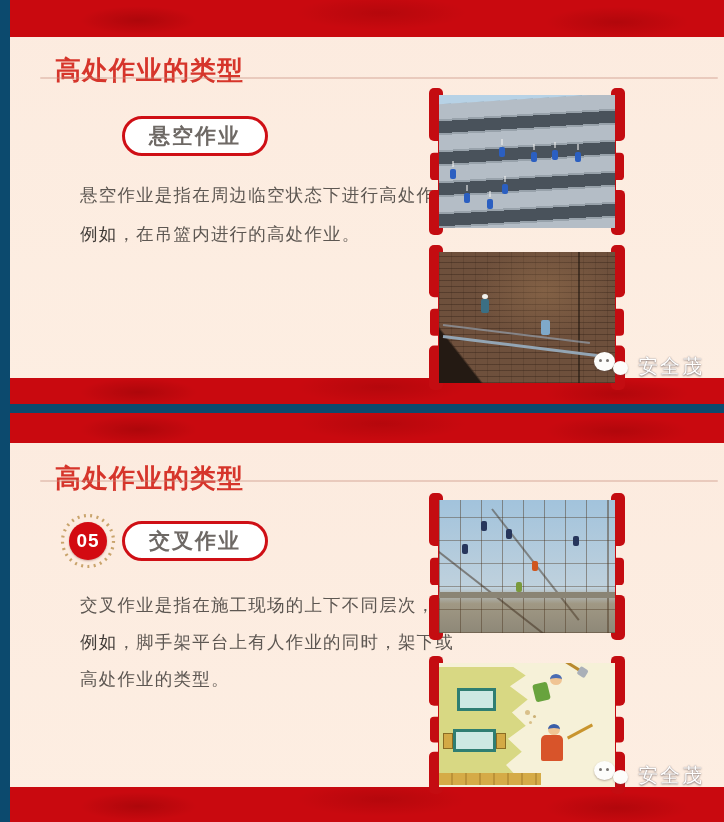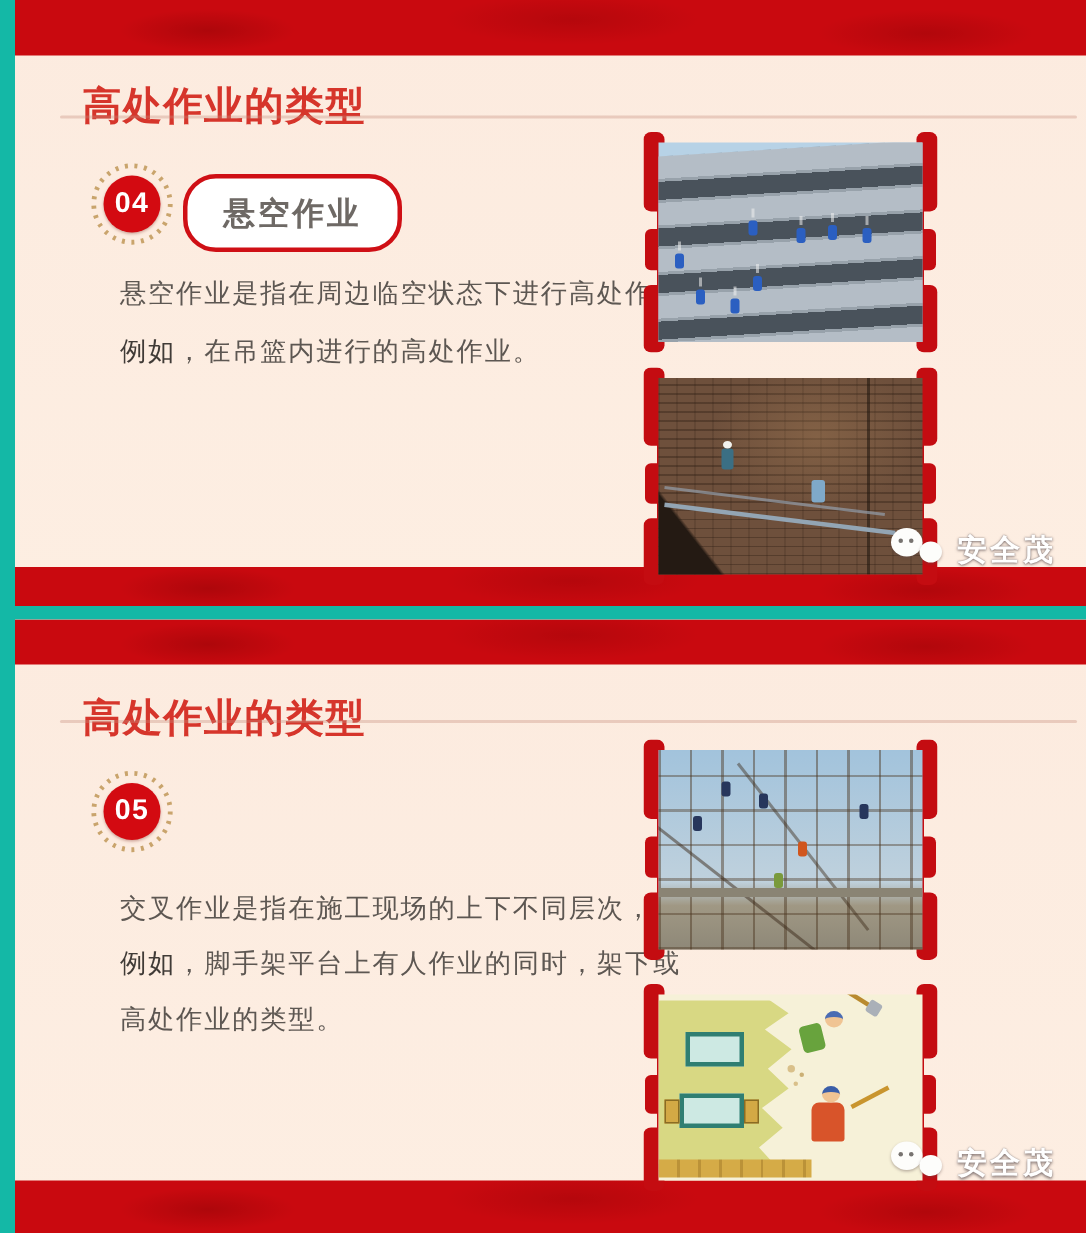--- a/index.html
+++ b/index.html
@@ -1,17 +1,17 @@
 <!DOCTYPE html>
 <html><head>
 <meta charset="utf-8">
 <style>
   html,body{margin:0;padding:0;}
   body{width:724px;height:822px;background:#ffffff;font-family:"Liberation Sans","DejaVu Sans",sans-serif;overflow:hidden;}
-  .page{position:relative;width:724px;height:822px;background:#14b8a6;}
+  .page{position:relative;width:724px;height:822px;background:#0c4a6e;}
   .slide{position:absolute;left:10px;width:714px;background:linear-gradient(180deg,#fcebdf 0%,#fdeee2 100%);overflow:hidden;}
   .slide-1{top:0;height:404px;}
   .slide-2{top:413px;height:409px;}
   .bar{position:absolute;left:0;width:100%;background-color:#c9090f;z-index:1;
        background-image:radial-gradient(90px 22px at 18% 55%,rgba(110,0,0,.30),transparent 65%),
                         radial-gradient(130px 26px at 52% 35%,rgba(110,0,0,.22),transparent 65%),
                         radial-gradient(110px 24px at 85% 60%,rgba(110,0,0,.26),transparent 65%);}
   .slide-1 .bar-top{top:0;height:37px;}
   .slide-1 .bar-bottom{bottom:0;height:26px;}
   .slide-2 .bar-top{top:0;height:30px;}
@@ -23,21 +23,21 @@
   .slide-1 .separator{top:77px;}
   .slide-2 .separator{top:67px;}
 
   .badge{position:absolute;left:50px;width:56px;height:56px;z-index:2;}
   .slide-1 .badge{top:108px;}
   .slide-2 .badge{top:100px;}
   .badge svg{position:absolute;left:0;top:0;}
   .badge-circle{position:absolute;left:9px;top:9px;width:38px;height:38px;border-radius:50%;background:#d30a11;
     color:#fff;font-weight:bold;font-size:19px;display:flex;align-items:center;justify-content:center;letter-spacing:1px;
     box-shadow:0 1px 2px rgba(120,30,20,.35);}
-  .pill{position:absolute;left:112px;height:52px;min-width:112px;padding:0 24px;background:#ffffff;border:3.5px solid #cf0f15;
+  .pill{position:absolute;left:112px;height:40px;min-width:112px;padding:0 24px;background:#ffffff;border:3.5px solid #cf0f15;
     border-radius:22px;display:flex;align-items:center;justify-content:center;color:#6e6965;font-size:21px;font-weight:600;
     letter-spacing:2px;box-sizing:border-box;z-index:2;}
   .slide-1 .pill{top:116px;}
   .slide-2 .pill{top:108px;}
 
   .body-text{position:absolute;left:70px;width:400px;color:#5d5752;font-size:17.5px;letter-spacing:1.2px;z-index:2;}
   .slide-1 .body-text{top:176px;}
   .slide-2 .body-text{top:174px;}
   .body-line{height:39px;line-height:39px;white-space:nowrap;}
   .slide-2 .body-line{height:37px;line-height:37px;}
@@ -108,39 +108,33 @@
   
   .watermark{position:absolute;display:flex;align-items:center;gap:6px;z-index:6;}
   .slide-1 .watermark{top:352px;right:20px;}
   .slide-2 .watermark{top:348px;right:20px;}
   .wm-logo{position:relative;width:38px;height:28px;display:inline-block;}
   .wm-c1{position:absolute;left:0;top:0;width:21px;height:19px;border-radius:50%;background:#fdfdfb;box-shadow:0 1px 2px rgba(90,70,70,.4);}
   .wm-c1:before,.wm-c1:after{content:"";position:absolute;top:7px;width:3px;height:3px;border-radius:50%;background:#777370;}
   .wm-c1:before{left:5px;}
   .wm-c1:after{left:12px;}
   .wm-c2{position:absolute;left:19px;top:9px;width:15px;height:14px;border-radius:50%;background:#fdfdfb;box-shadow:0 1px 2px rgba(90,70,70,.4);}
-  .wm-text{color:#ffffff;font-size:20px;font-weight:700;letter-spacing:2px;text-shadow:0 1px 2px rgba(110,95,95,.75),0 0 1px rgba(120,110,110,.9);}
+  .wm-text{color:#ffffff;font-size:20px;font-weight:400;letter-spacing:2px;text-shadow:0 1px 2px rgba(110,95,95,.75),0 0 1px rgba(120,110,110,.9);}
 </style>
 </head>
 <body>
 
 <div class="page">
 
   <section class="slide slide-1">
     <div class="bar bar-top"></div>
 
     <h1 class="title">高处作业的类型</h1>
     <div class="separator"></div>
 
-    <div class="badge">
-      <svg viewBox="0 0 56 56">
-        <circle cx="28" cy="28" r="25.5" fill="none" stroke="#c9a46c" stroke-width="3.2" stroke-dasharray="2 4.4"></circle>
-      </svg>
-      <div class="badge-circle">04</div>
-    </div>
     <div class="pill">悬空作业</div>
 
     <div class="body-text">
       <div class="body-line"><span class="b"></span><span>悬空作业是指在周边临空状态下进行高处作业。</span></div>
       <div class="body-line"><span class="b">例如</span><span>，在吊篮内进行的高处作业。</span></div>
     </div>
 
     <div class="figure fig-1">
       <span class="bracket l">
         <svg viewBox="0 0 16 150" preserveAspectRatio="none">
@@ -221,20 +215,21 @@
 
     <h1 class="title">高处作业的类型</h1>
     <div class="separator"></div>
 
     <div class="badge">
       <svg viewBox="0 0 56 56">
         <circle cx="28" cy="28" r="25.5" fill="none" stroke="#c9a46c" stroke-width="3.2" stroke-dasharray="2 4.4"></circle>
       </svg>
       <div class="badge-circle">05</div>
     </div>
+    <div class="pill">交叉作业</div>
 
     <div class="body-text">
       <div class="body-line"><span class="b"></span><span>交叉作业是指在施工现场的上下不同层次，与</span></div>
       <div class="body-line"><span class="b">例如</span><span>，脚手架平台上有人作业的同时，架下或</span></div>
       <div class="body-line"><span class="b"></span><span>高处作业的类型。</span></div>
     </div>
 
     <div class="figure fig-3">
       <span class="bracket l">
         <svg viewBox="0 0 16 150" preserveAspectRatio="none">

